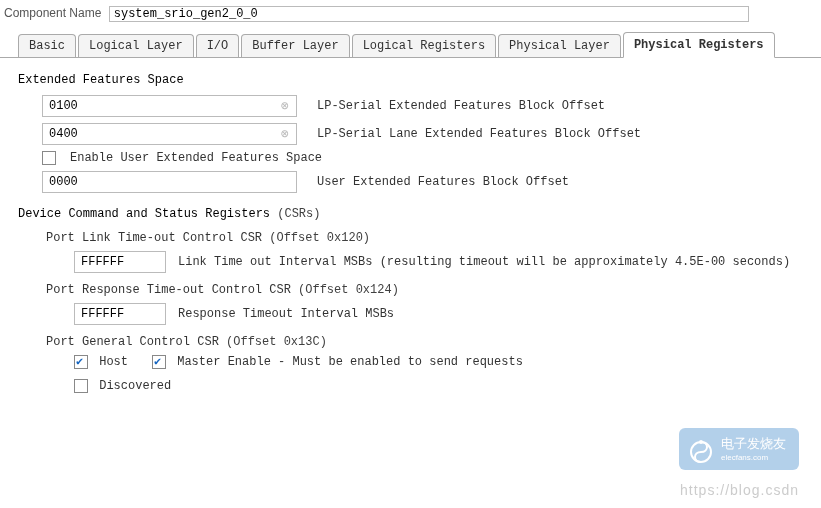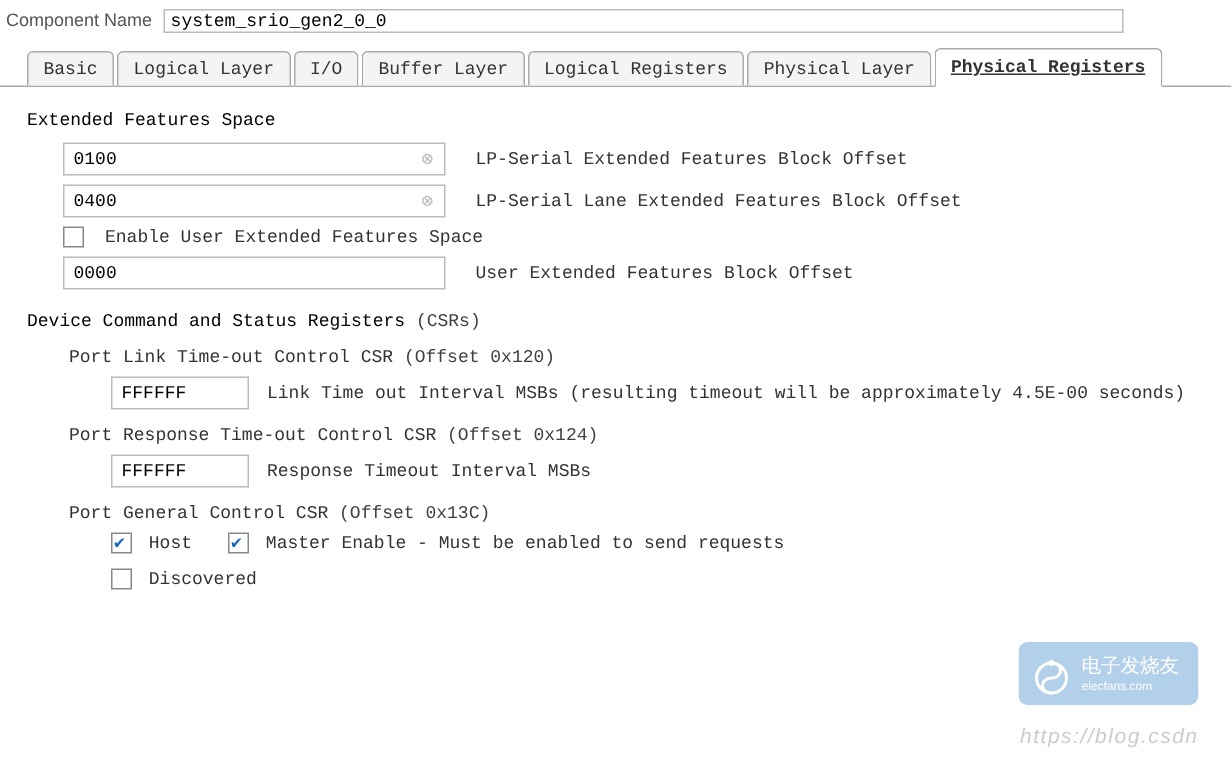--- a/index.html
+++ b/index.html
@@ -51,21 +51,20 @@
       position: relative;
     }
     .tab.active {
       background: #fff;
       font-weight: bold;
       z-index: 2;
       padding-top: 5px;
       padding-bottom: 5px;
       top: 1px;
       border-bottom: 1px solid #fff;
-      text-decoration: underline;
     }
     .pane {
       padding: 10px 18px;
       font-family: "Courier New", monospace;
       font-size: 12px;
     }
     .section-title {
       margin: 6px 0 8px 0;
       color: #000;
     }
@@ -137,21 +136,20 @@
     }
     .watermark-text {
       position: absolute;
       right: 22px;
       bottom: 10px;
       color: #ccc;
       font-family: Arial, sans-serif;
       font-size: 14px;
       pointer-events: none;
       letter-spacing: 1px;
-      font-style: italic;
     }
     .logo-text {
       font-family: "Microsoft YaHei", Arial, sans-serif;
       font-size: 13px;
       fill: #fff;
     }
     .logo-sub {
       font-size: 8px;
       fill: #fff;
     }

